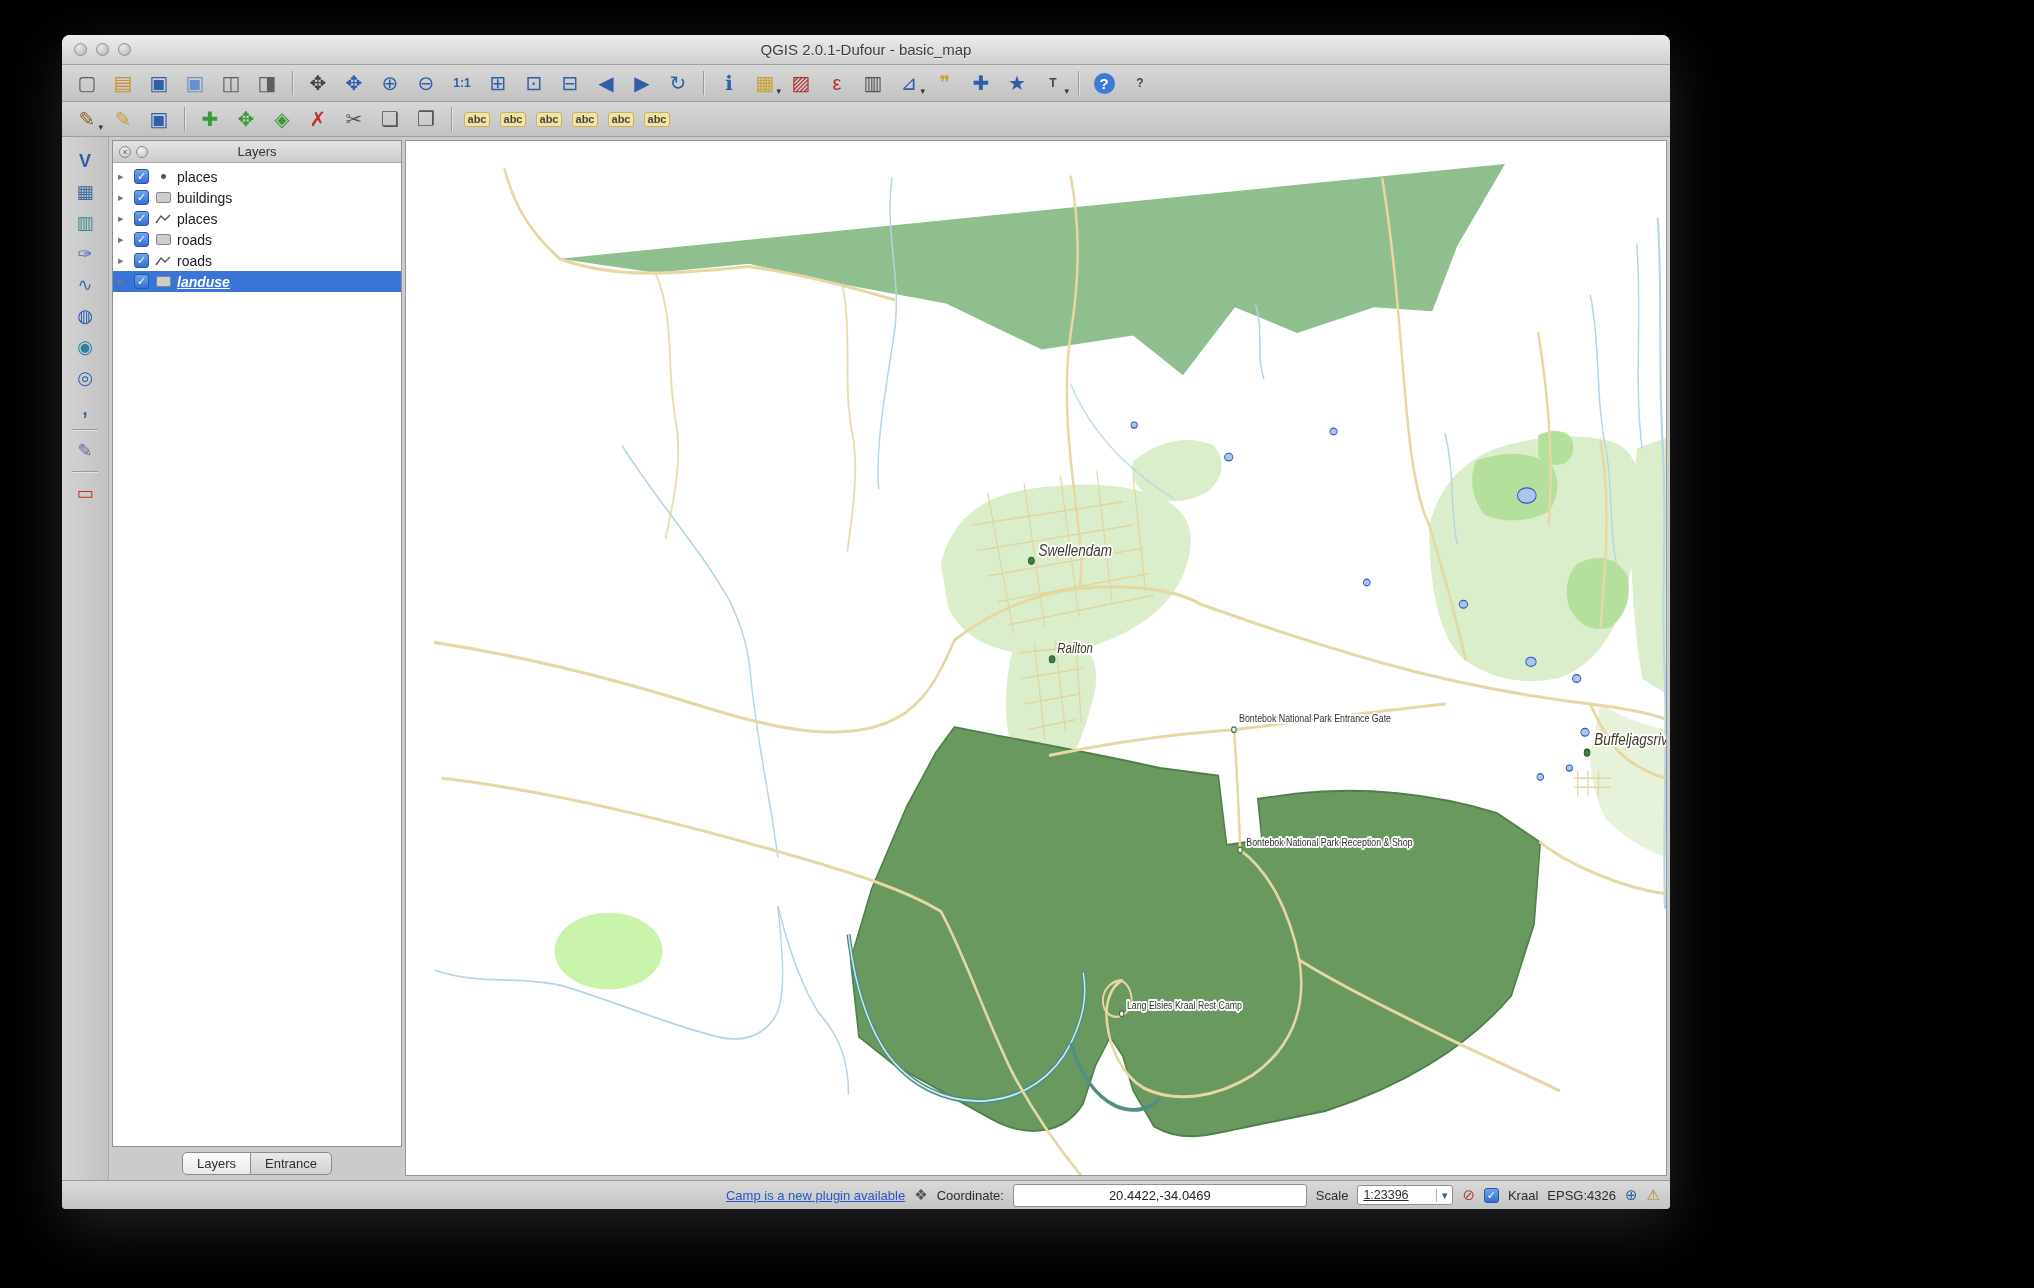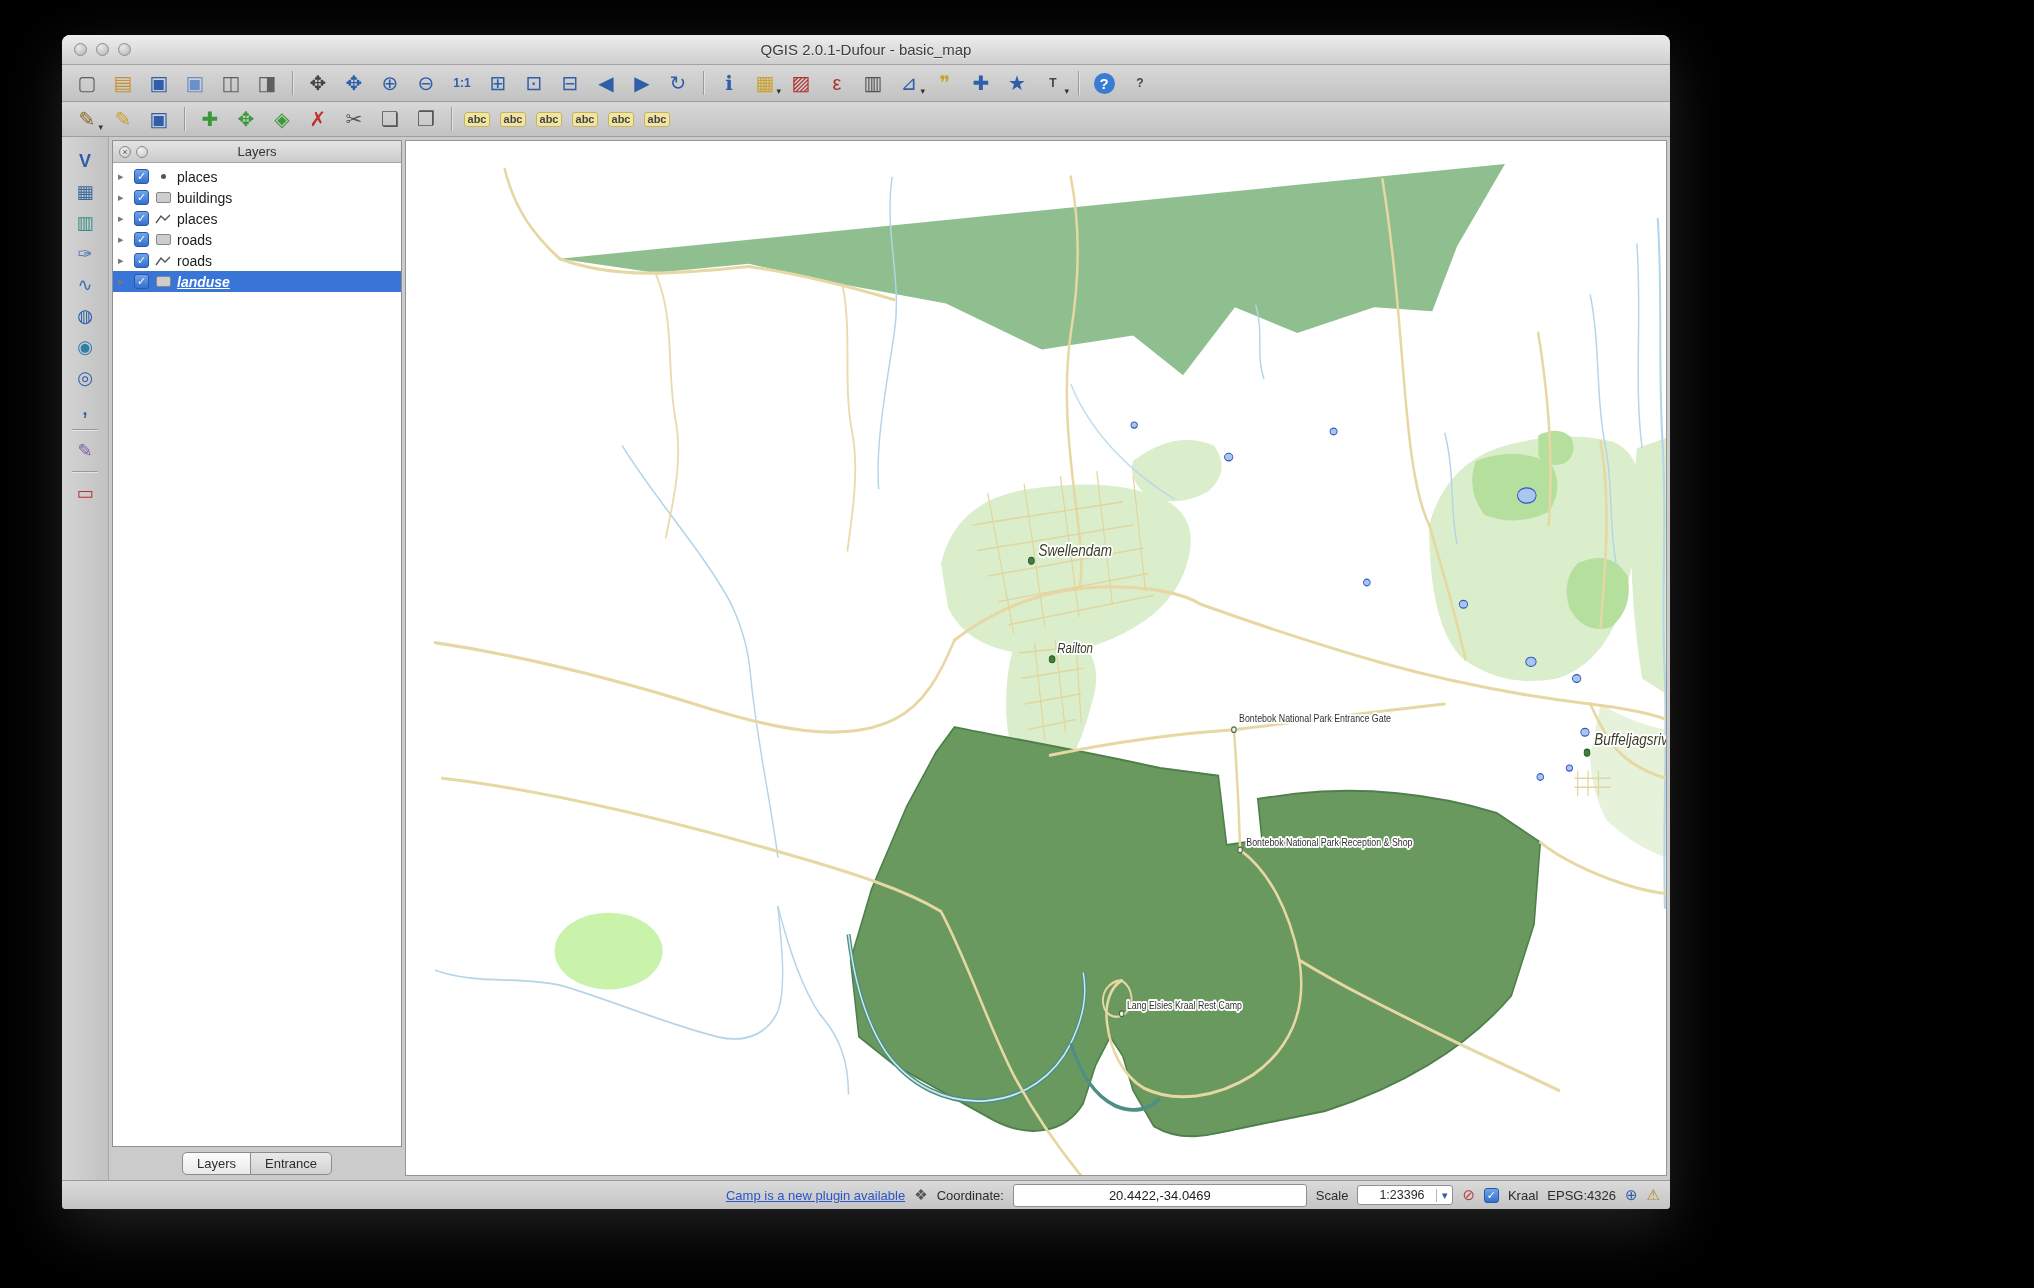--- a/index.html
+++ b/index.html
@@ -74,21 +74,21 @@
   
   .statusbar{height:28px;flex:0 0 28px;background:linear-gradient(#dadada,#c4c4c4);
     border-top:1px solid #989898;display:flex;align-items:center;padding:0 10px;gap:9px;font-size:13px;color:#2c2c2c;}
   .sb-spacer{flex:1;}
   .plugin-link{color:#2b55c8;text-decoration:underline;cursor:pointer;}
   .sb-icon{font-size:15px;}
   .coord-input{width:288px;height:19px;border:1px solid #8f8f8f;border-radius:3px;background:#fff;
     text-align:center;font-size:13px;font-family:inherit;color:#222;}
   .scale-combo{width:96px;height:20px;border:1px solid #8f8f8f;border-radius:3px;background:#fff;
     display:flex;align-items:center;box-sizing:border-box;}
-  .scale-value{flex:1;font-size:12.5px;padding-left:21px;}
+  .scale-value{flex:1;font-size:12.5px;padding-left:5px;text-decoration:underline;}
   .combo-arrow{width:15px;text-align:center;color:#2f5fa8;font-size:11px;border-left:1px solid #b5b5b5;}
   .mac-check.sb{width:15px;height:15px;}
 </style>
 </head>
 <body>
 
 <div class="desktop">
   <div class="window">
 
     <div class="titlebar">

